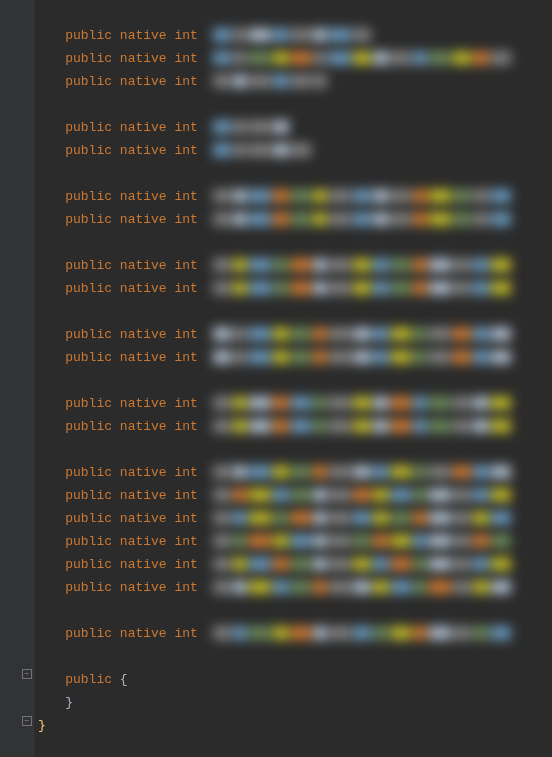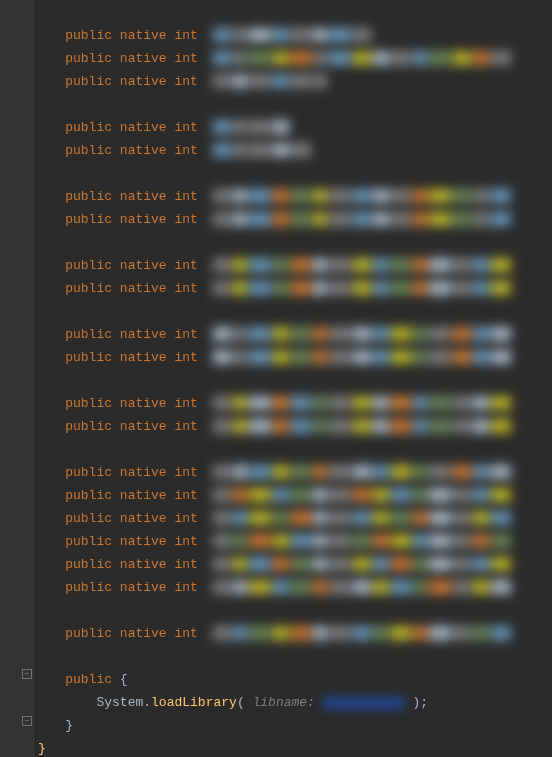--- a/index.html
+++ b/index.html
@@ -137,16 +137,15 @@
       <div class="line">    <span class="kw">public</span> <span class="kw">native</span> <span class="kw">int</span>  <span class="blur-region"><span class="b-gr" style="width:18px"></span><span class="b-y" style="width:14px"></span><span class="b-bl" style="width:22px"></span><span class="b-o" style="width:16px"></span><span class="b-g" style="width:20px"></span><span class="b-w" style="width:14px"></span><span class="b-gr" style="width:22px"></span><span class="b-y" style="width:18px"></span><span class="b-bl" style="width:16px"></span><span class="b-o" style="width:20px"></span><span class="b-g" style="width:14px"></span><span class="b-w" style="width:22px"></span><span class="b-gr" style="width:18px"></span><span class="b-bl" style="width:16px"></span><span class="b-y" style="width:20px"></span></span></div>
       <div class="line">    <span class="kw">public</span> <span class="kw">native</span> <span class="kw">int</span>  <span class="blur-region"><span class="b-gr" style="width:18px"></span><span class="b-w" style="width:14px"></span><span class="b-y" style="width:22px"></span><span class="b-bl" style="width:16px"></span><span class="b-g" style="width:20px"></span><span class="b-o" style="width:14px"></span><span class="b-gr" style="width:22px"></span><span class="b-w" style="width:18px"></span><span class="b-y" style="width:16px"></span><span class="b-bl" style="width:20px"></span><span class="b-g" style="width:14px"></span><span class="b-o" style="width:22px"></span><span class="b-gr" style="width:18px"></span><span class="b-y" style="width:16px"></span><span class="b-w" style="width:20px"></span></span></div>
     </div>
   <div class="line"></div>
   <div id="g8">
       <div class="line">    <span class="kw">public</span> <span class="kw">native</span> <span class="kw">int</span>  <span class="blur-region"><span class="b-gr" style="width:18px"></span><span class="b-bl" style="width:14px"></span><span class="b-g" style="width:22px"></span><span class="b-y" style="width:16px"></span><span class="b-o" style="width:20px"></span><span class="b-w" style="width:14px"></span><span class="b-gr" style="width:22px"></span><span class="b-bl" style="width:18px"></span><span class="b-g" style="width:16px"></span><span class="b-y" style="width:20px"></span><span class="b-o" style="width:14px"></span><span class="b-w" style="width:22px"></span><span class="b-gr" style="width:18px"></span><span class="b-g" style="width:16px"></span><span class="b-bl" style="width:20px"></span></span></div>
     </div>
   <div class="line"></div>
 
   <div class="line">    <span class="kw">public</span> <span>{</span></div>
-  <div class="line">        <span class="ident">System</span>.<span class="method">loadLibrary</span>( <span class="param">libname:</span> <span class="str-bg"></span> <span>);</span></div>
   <div class="line">    <span>}</span></div>
   <div class="line"><span class="caret-line" style="color:#ffc66d;">}</span></div>
 </div>
 
 </body></html>

